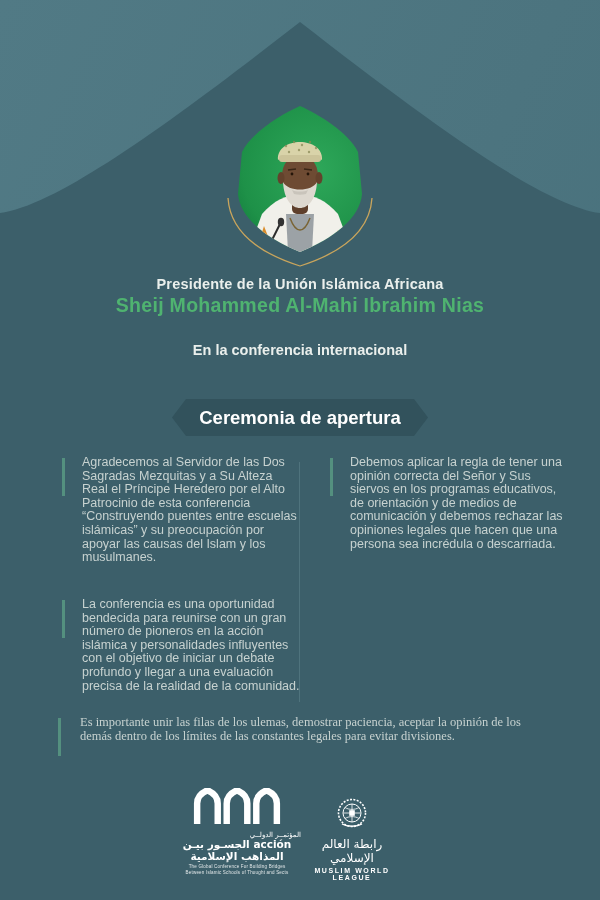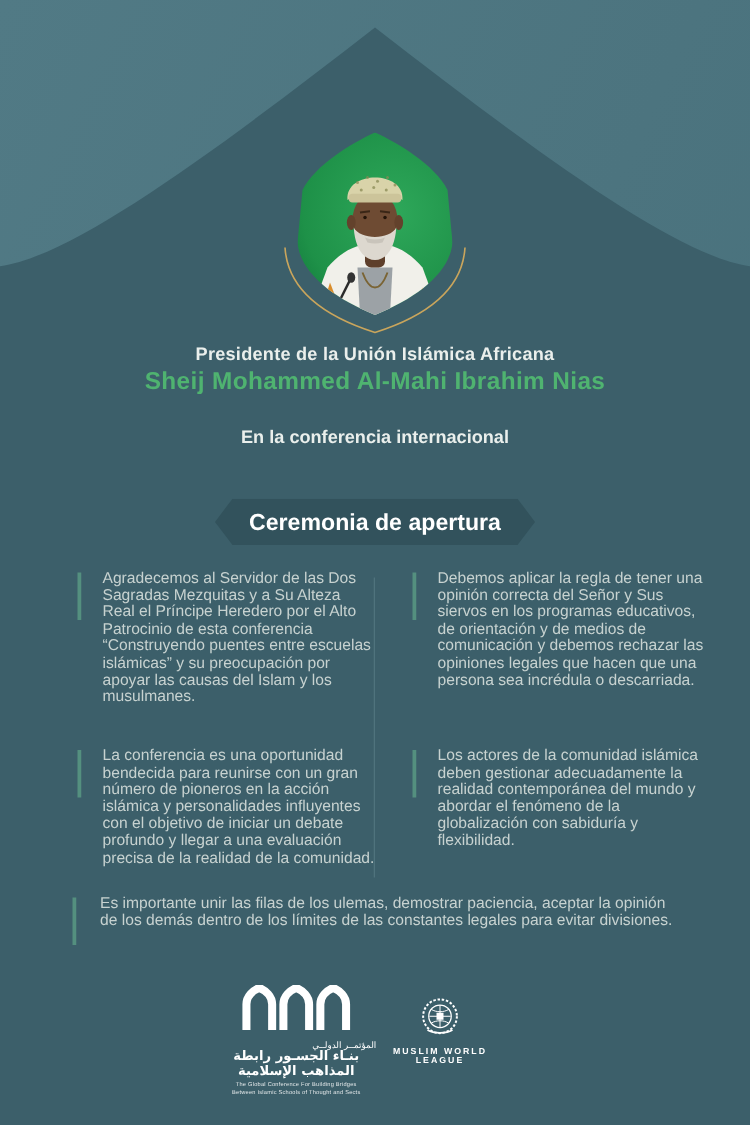--- a/index.html
+++ b/index.html
@@ -23,21 +23,21 @@
     text-align:right;
   }
   .quote{position:absolute;color:var(--body_text);font-size:12.5px;line-height:13.6px;}
   .quote p{margin:0;padding-left:20px;}
   .accent-bar{position:absolute;left:0;top:2px;width:3px;height:38px;background:var(--bar_accent);}
   .q1{left:62px;top:456px;width:238px;}
   .q2{left:62px;top:598px;width:238px;}
   .q3{left:330px;top:456px;width:238px;}
   .q4{left:330px;top:598px;width:238px;}
   .qfoot{left:58px;top:716px;width:482px;}
-  .qfoot p{padding-left:22px;}
+  .qfoot p{padding-left:22px;font-family:Liberation Serif, serif;}
   .col-divider{position:absolute;left:299px;top:462px;width:1px;height:240px;background:var(--divider);}
   .logo{position:absolute;text-align:center;color:#fff;}
   .logo-conf{left:173px;top:788px;width:128px;}
   .logo-mwl{left:300px;top:797px;width:104px;}
   .ar-small{font-size:7px;line-height:8px;margin-top:3px;font-family:"DejaVu Sans",sans-serif;text-align:right;}
   .ar-bold{font-size:10.5px;line-height:11.5px;font-weight:bold;font-family:"DejaVu Sans",sans-serif;}
   .en-tiny{font-size:4.5px;line-height:5.5px;margin-top:2px;opacity:.85;letter-spacing:.2px;}
   .mwl-ar{font-size:12px;line-height:14px;margin-top:2px;font-family:"DejaVu Sans",sans-serif;}
   .mwl-en{font-size:7px;font-weight:bold;letter-spacing:1.6px;margin-top:2px;}
 </style>
@@ -125,50 +125,47 @@
     <p>La conferencia es una oportunidad bendecida para reunirse con un gran número de pioneros en la acción islámica y personalidades influyentes con el objetivo de iniciar un debate profundo y llegar a una evaluación precisa de la realidad de la comunidad.</p>
   </div>
   <div class="quote q1">
     <span class="accent-bar"></span>
     <p>Agradecemos al Servidor de las Dos Sagradas Mezquitas y a Su Alteza Real el Príncipe Heredero por el Alto Patrocinio de esta conferencia “Construyendo puentes entre escuelas islámicas” y su preocupación por apoyar las causas del Islam y los musulmanes.</p>
   </div>
   <div class="quote q3">
     <span class="accent-bar"></span>
     <p>Debemos aplicar la regla de tener una opinión correcta del Señor y Sus siervos en los programas educativos, de orientación y de medios de comunicación y debemos rechazar las opiniones legales que hacen que una persona sea incrédula o descarriada.</p>
   </div>
-  <div class="quote q4">
-    <span class="accent-bar"></span>
-    <p>Los actores de la comunidad islámica deben gestionar adecuadamente la realidad contemporánea del mundo y abordar el fenómeno de la globalización con sabiduría y flexibilidad.</p>
-  </div>
   <div class="col-divider"></div>
 
   <div class="quote qfoot">
     <span class="accent-bar"></span>
     <p>Es importante unir las filas de los ulemas, demostrar paciencia, aceptar la opinión de los demás dentro de los límites de las constantes legales para evitar divisiones.</p>
   </div>
 
   <div class="logo logo-conf">
     <svg width="90" height="36" viewBox="0 0 68 28">
       <g stroke="#FFFFFF" stroke-width="5" fill="none">
         <path d="M3 28 L3 12 C3 7 7 3.5 11 1.8 C15 3.5 19 7 19 12 L19 28"></path>
         <path d="M26 28 L26 12 C26 7 30 3.5 34 1.8 C38 3.5 42 7 42 12 L42 28"></path>
         <path d="M49 28 L49 12 C49 7 53 3.5 57 1.8 C61 3.5 65 7 65 12 L65 28"></path>
       </g>
     </svg>
     <div class="ar-small" dir="rtl">المؤتمــر الدولــي</div>
-    <div class="ar-bold" dir="rtl">بنـاء الجسـور رابطة</div>
+    <div class="ar-bold" dir="rtl">acción الجسـور بيـن</div>
     <div class="ar-bold" dir="rtl">المذاهب الإسلامية</div>
     <div class="en-tiny">The Global Conference For Building Bridges</div>
     <div class="en-tiny" style="margin-top:0">Between Islamic Schools of Thought and Sects</div>
   </div>
 
   <div class="logo logo-mwl">
     <svg width="34" height="34" viewBox="0 0 34 34">
       <circle cx="17" cy="16" r="13.5" fill="none" stroke="#FFFFFF" stroke-width="1.6" stroke-dasharray="2 1.4"></circle>
       <circle cx="17" cy="16" r="9" fill="none" stroke="#FFFFFF" stroke-width="1"></circle>
       <path d="M8.5 16 L25.5 16 M17 7 L17 25 M10 10.5 C14 13 20 13 24 10.5 M10 21.5 C14 19 20 19 24 21.5" stroke="#FFFFFF" stroke-width=".8" fill="none"></path>
       <rect x="14.2" y="13.2" width="5.6" height="5.6" fill="#FFFFFF"></rect>
       <path d="M7 27 C12 30 22 30 27 27" stroke="#FFFFFF" stroke-width="1.4" fill="none"></path>
     </svg>
+    <div class="mwl-ar" dir="rtl">رابطة العالم الإسلامي</div>
     <div class="mwl-en">MUSLIM WORLD LEAGUE</div>
   </div>
 
 </div>
 
 </body></html>

